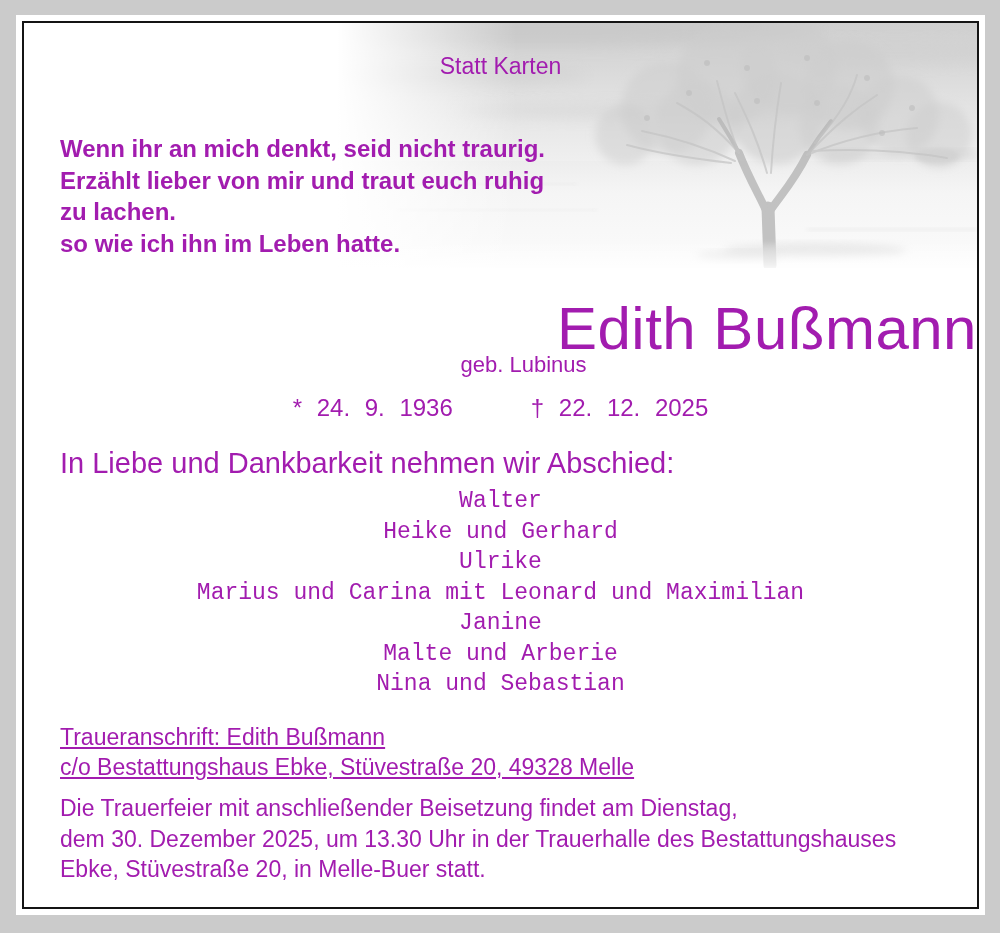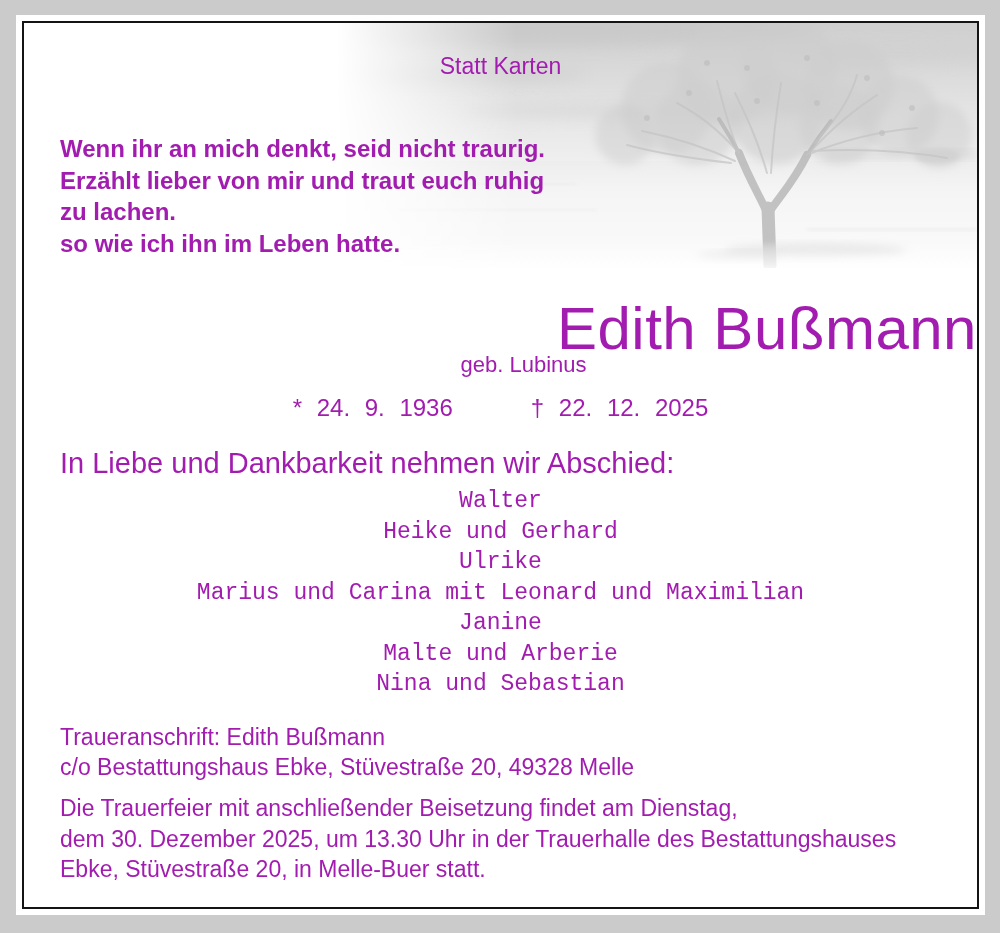--- a/index.html
+++ b/index.html
@@ -65,21 +65,21 @@
   .intro{
     position:absolute;left:36px;top:426px;
     font-size:29px;line-height:1;white-space:nowrap;text-align:right;
   }
   .mourners{
     position:absolute;top:463px;left:0;width:100%;
     text-align:center;font-size:23px;line-height:30.5px;font-family:Liberation Mono, monospace;
   }
   .address{
     position:absolute;left:36px;top:699px;
-    font-size:23px;line-height:30px;white-space:nowrap;
+    font-size:23px;line-height:30px;white-space:nowrap;text-decoration:underline;
   }
   .funeral{
     position:absolute;left:36px;top:770px;
     font-size:23px;line-height:30.5px;white-space:nowrap;
   }
 </style>
 </head>
 <body>
 
 <div class="page">

